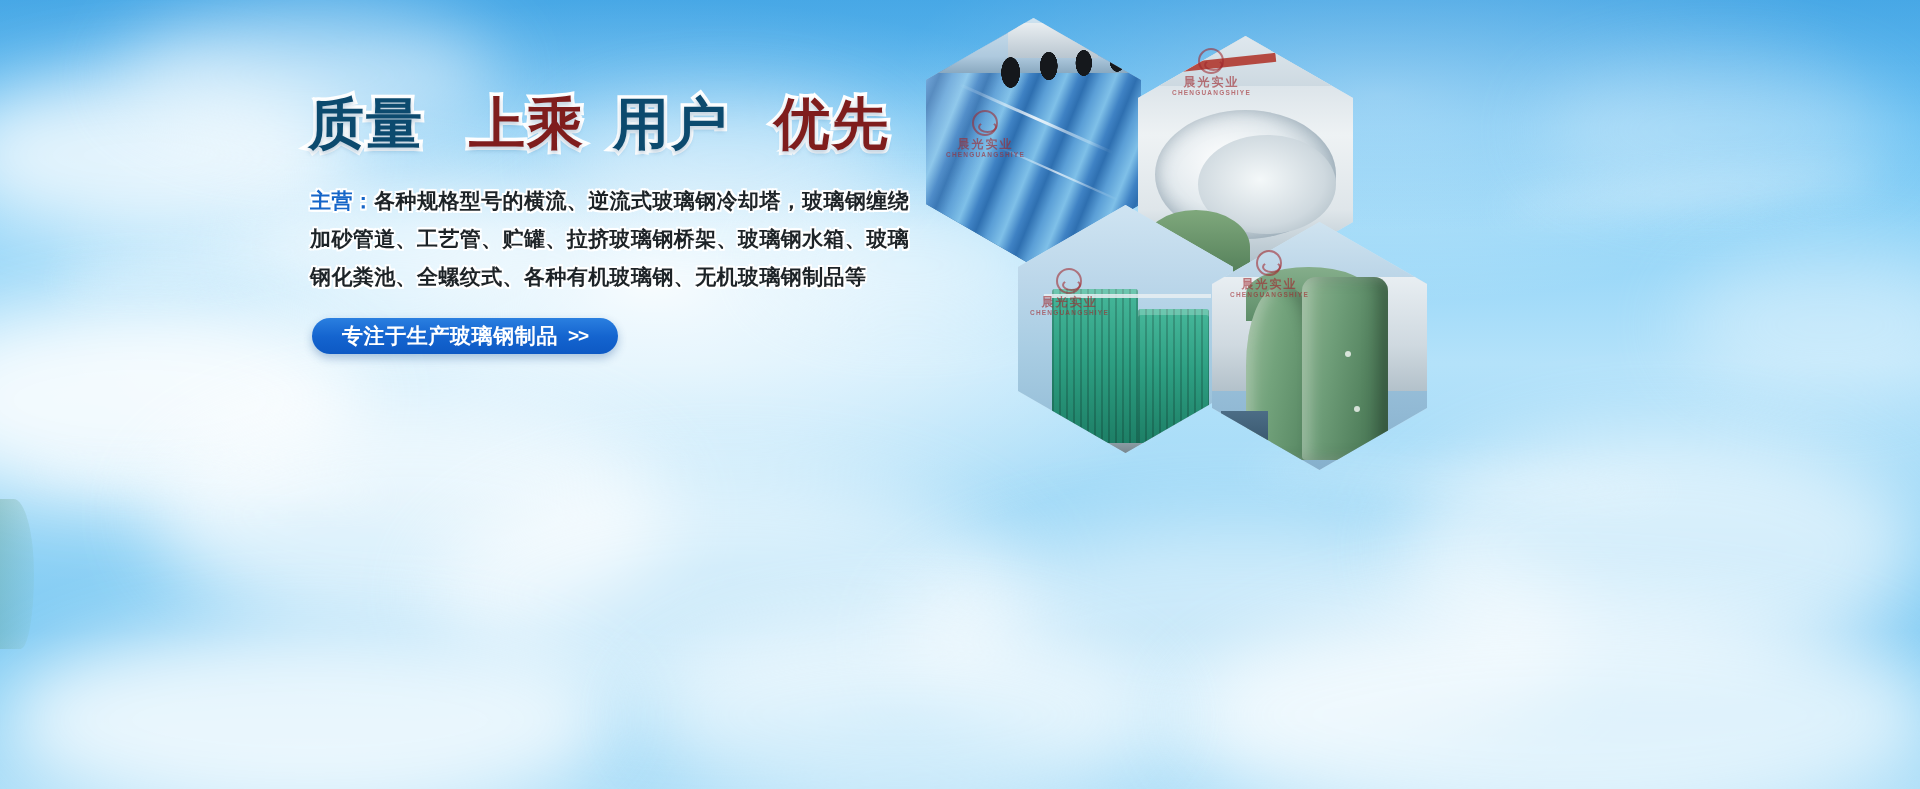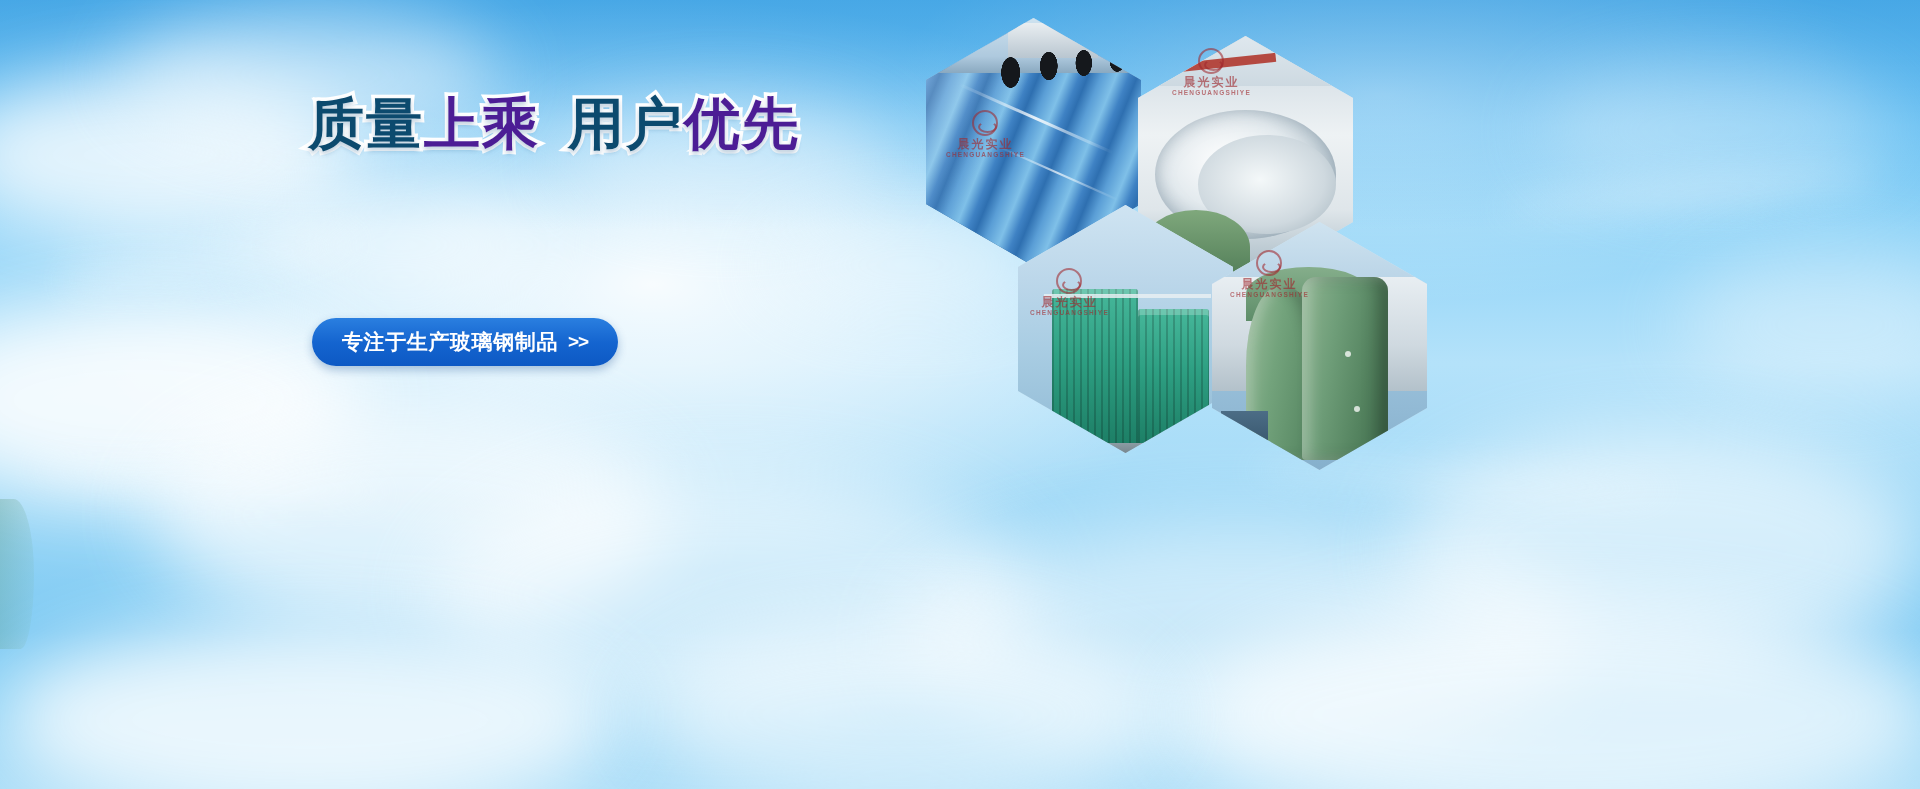--- a/index.html
+++ b/index.html
@@ -91,21 +91,21 @@
     font-family:"Liberation Sans","DejaVu Sans", sans-serif;
   }
   .headline .seg {
     -webkit-text-stroke:7px #ffffff;
     paint-order:stroke fill;
     text-shadow:
       0 3px 5px rgba(30,90,140,.32),
       0 1px 0 rgba(255,255,255,.8);
   }
   .headline .o { color:#0c4a6e; }
-  .headline .b { color:#4c1d95; }
+  .headline .b { color:#7f1d1d;margin-left:45px; }
   .headline .gap { display:inline-block; width:28px; }
 
   
   .subtitle {
     position:absolute; left:310px; top:182px;
     width:600px;
     font-size:21px;
     line-height:38px;
     font-weight:bold;
     color:#1d2327;
@@ -116,21 +116,21 @@
       -1.6px  1.6px 0 #fff, 1.6px  1.6px 0 #fff,
        0 -1.8px 0 #fff, 0 1.8px 0 #fff,
       -1.8px 0 0 #fff, 1.8px 0 0 #fff;
   }
   .subtitle .lead { color:#1565c8; }
 
   
   .cta {
     position:absolute; left:312px; top:318px;
     display:inline-flex; align-items:center; gap:10px;
-    height:48px; padding:14px 30px;
+    height:36px; padding:14px 30px;
     background:linear-gradient(180deg,#2a7fe0 0%, #1464cf 52%, #0d59c4 100%);
     border-radius:26px;
     color:#ffffff;
     font-size:21px; font-weight:bold; letter-spacing:.6px;
     box-shadow:0 4px 10px rgba(12,70,140,.30);
     cursor:pointer;
     white-space:nowrap;
     font-family:"Liberation Sans","DejaVu Sans", sans-serif;
   }
   .cta .arrows { font-size:19px; font-weight:bold; letter-spacing:-1px; }
@@ -334,20 +334,23 @@
   <div class="wisp w4"></div>
 
   <div class="leaf-sliver"></div>
 
   <div class="content">
 
     <div class="headline">
       <span class="seg o">质量</span><span class="seg b">上乘</span><span class="gap"></span><span class="seg o">用户</span><span class="seg b">优先</span>
     </div>
 
+    <div class="subtitle">
+      <span class="lead">主营：</span><span>各种规格型号的横流、逆流式玻璃钢冷却塔，玻璃钢缠绕加砂管道、工艺管、贮罐、拉挤玻璃钢桥架、玻璃钢水箱、玻璃钢化粪池、全螺纹式、各种有机玻璃钢、无机玻璃钢制品等</span>
+    </div>
 
     <div class="cta">
       <span>专注于生产玻璃钢制品</span>
       <span class="arrows">&gt;&gt;</span>
     </div>
 
   </div>
 
   <div class="collage">
 

